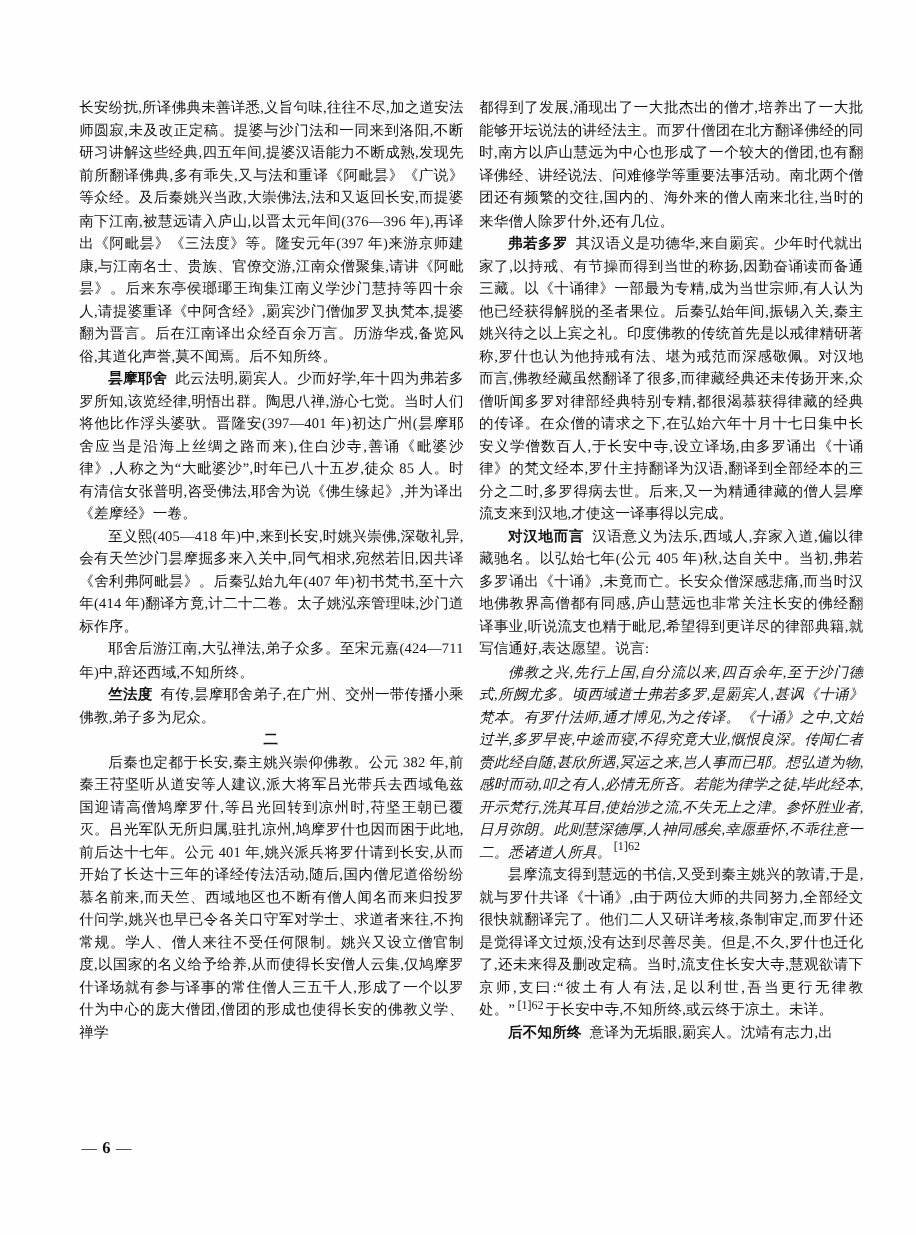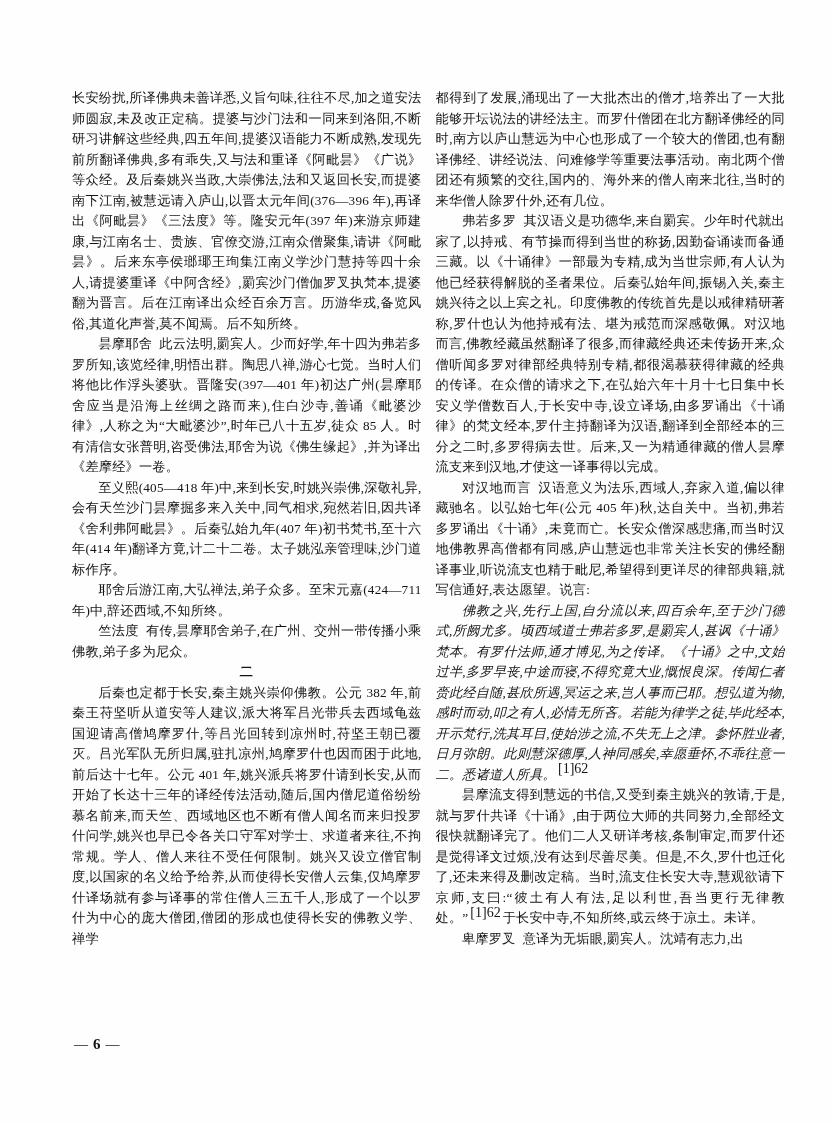--- a/index.html
+++ b/index.html
@@ -23,33 +23,33 @@
     font-size:13.2px;
     line-height:20.5px;
     text-align:justify;
     letter-spacing:0.2px;
     max-height:940px;
     overflow:hidden;
   }
   .col p{margin:0;}
   p.indent{text-indent:2em;}
   p.continuation{text-indent:0;}
-  .lead{font-weight:400;margin-right:0.55em;}
+  .lead{font-weight:700;margin-right:0.55em;}
   p.section-heading{
     text-align:center;
     text-indent:0;
     font-weight:700;
     letter-spacing:1px;
   }
   p.quote{
     text-indent:2em;
     font-style:italic;
   }
   sup.footnote{
-    font-size:14px;
+    font-size:11px;
     line-height:0;
     vertical-align:super;
     letter-spacing:0;
     font-style:normal;
     margin:0 2px;
   }
   .footer{
     position:absolute;
     left:74px;
     top:1036px;
@@ -86,21 +86,21 @@
       <p class="indent entry">
         <span class="lead">对汉地而言</span><span>汉语意义为法乐,西域人,弃家入道,偏以律藏驰名。以弘始七年(公元 405 年)秋,达自关中。当初,弗若多罗诵出《十诵》,未竟而亡。长安众僧深感悲痛,而当时汉地佛教界高僧都有同感,庐山慧远也非常关注长安的佛经翻译事业,听说流支也精于毗尼,希望得到更详尽的律部典籍,就写信通好,表达愿望。说言:</span>
       </p>
       <p class="quote">
         <span>佛教之兴,先行上国,自分流以来,四百余年,至于沙门德式,所阙尤多。顷西域道士弗若多罗,是罽宾人,甚讽《十诵》梵本。有罗什法师,通才博见,为之传译。《十诵》之中,文始过半,多罗早丧,中途而寝,不得究竟大业,慨恨良深。传闻仁者赍此经自随,甚欣所遇,冥运之来,岂人事而已耶。想弘道为物,感时而动,叩之有人,必情无所吝。若能为律学之徒,毕此经本,开示梵行,洗其耳目,使始涉之流,不失无上之津。参怀胜业者,日月弥朗。此则慧深德厚,人神同感矣,幸愿垂怀,不乖往意一二。悉诸道人所具。</span><sup class="footnote">[1]62</sup>
       </p>
       <p class="indent">
         <span>昙摩流支得到慧远的书信,又受到秦主姚兴的敦请,于是,就与罗什共译《十诵》,由于两位大师的共同努力,全部经文很快就翻译完了。他们二人又研详考核,条制审定,而罗什还是觉得译文过烦,没有达到尽善尽美。但是,不久,罗什也迁化了,还未来得及删改定稿。当时,流支住长安大寺,慧观欲请下京师,支曰:“彼土有人有法,足以利世,吾当更行无律教处。”</span><sup class="footnote">[1]62</sup><span>于长安中寺,不知所终,或云终于凉土。未详。</span>
       </p>
       <p class="indent entry">
-        <span class="lead">卑摩罗叉</span><span>意译为无垢眼,罽宾人。沈靖有志力,出</span>
+        <span class="lead">后不知所终</span><span>意译为无垢眼,罽宾人。沈靖有志力,出</span>
       </p>
     </div>
 
   </div>
 
   <div class="footer">
     <span>—</span><span class="num">6</span><span>—</span>
   </div>
 </div>
 

